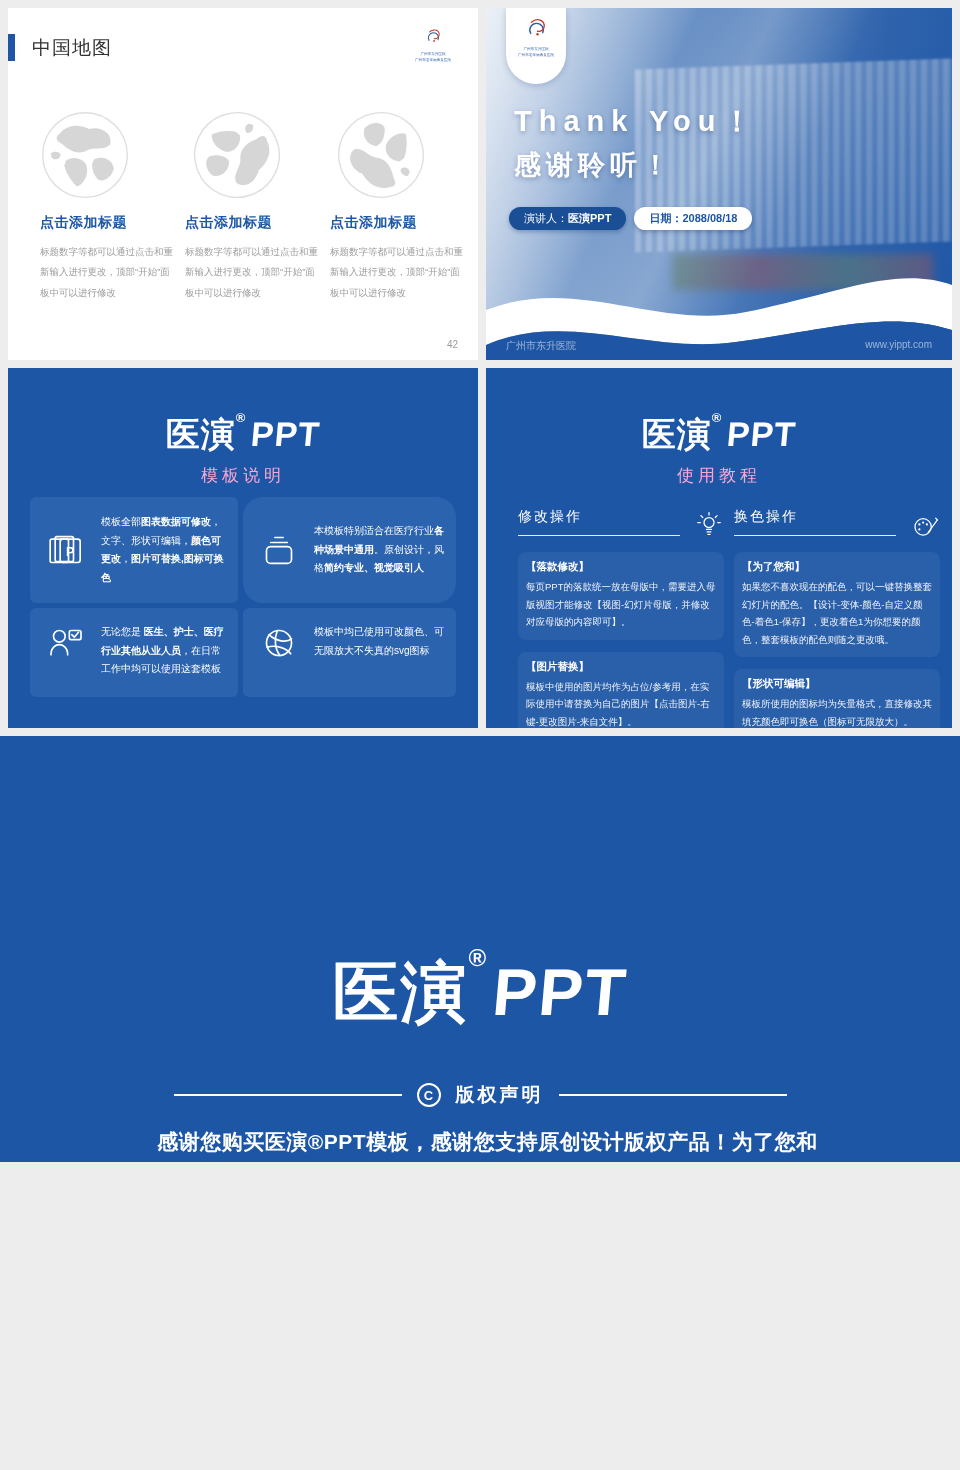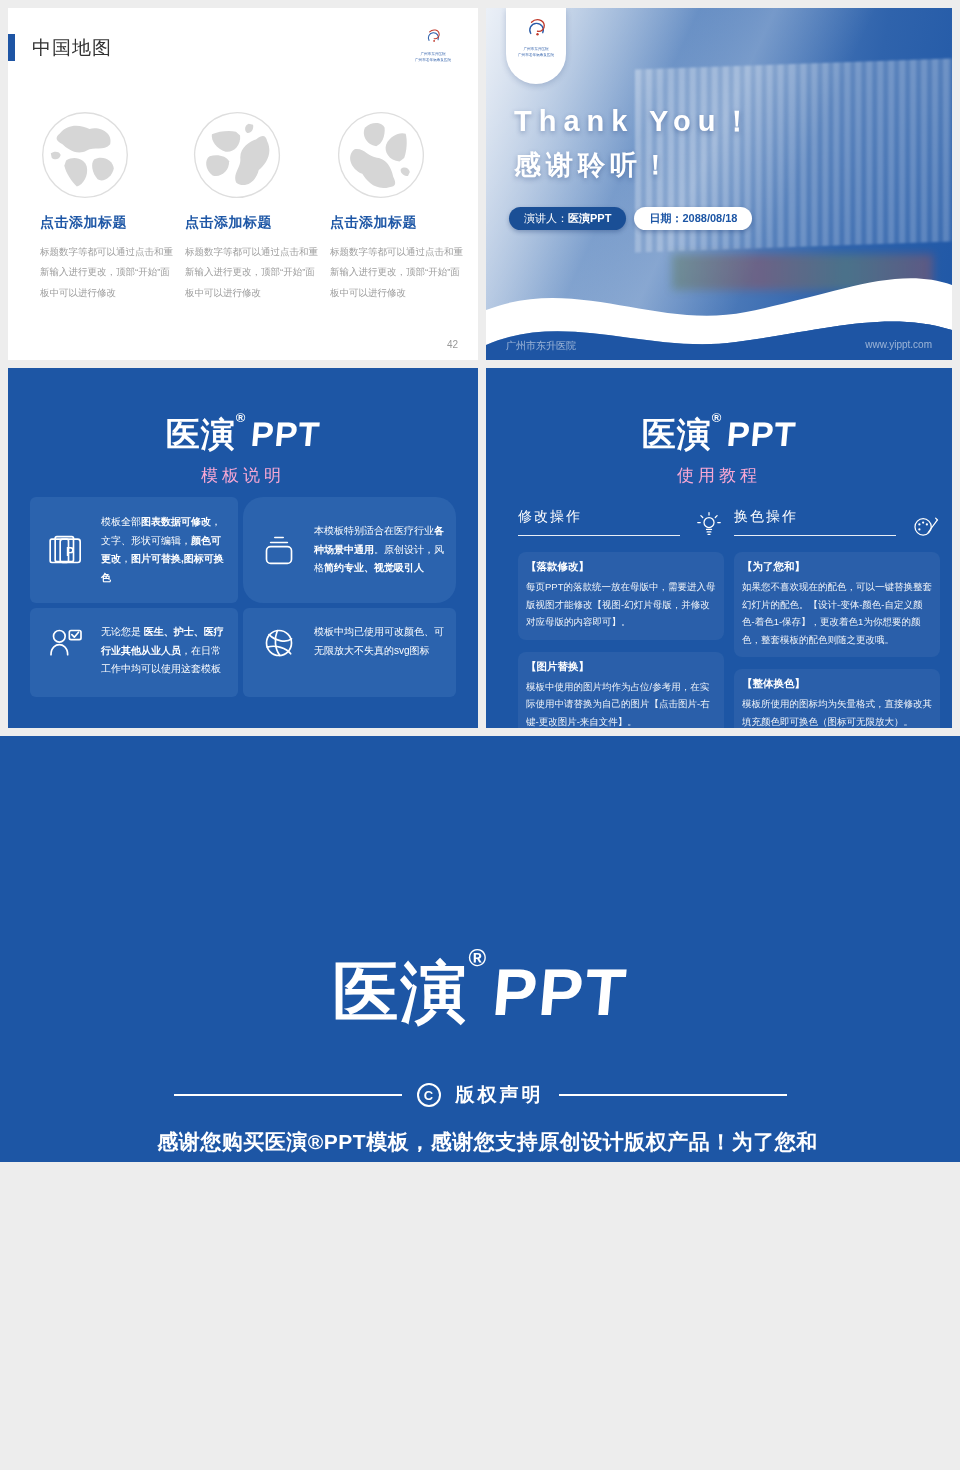--- a/index.html
+++ b/index.html
@@ -271,21 +271,21 @@
           <circle cx="15" cy="31" r="1.8" fill="#fff"></circle>
           <path class="st" d="M29,36 L43,17"></path>
           <path class="st" d="M41,13 l3,3"></path>
         </svg>
       </div>
       <div class="tsec">
         <h5>【为了您和】</h5>
         <p>如果您不喜欢现在的配色，可以一键替换整套幻灯片的配色。【设计-变体-颜色-自定义颜色-着色1-保存】，更改着色1为你想要的颜色，整套模板的配色则随之更改哦。</p>
       </div>
       <div class="tsec">
-        <h5>【整体换色】</h5>
+        <h5>【形状可编辑】</h5>
         <p>模板所使用的图标均为矢量格式，直接修改其填充颜色即可换色（图标可无限放大）。</p>
       </div>
     </div>
   </section>
 
   <section class="bottom">
     <div class="big-brand">
       <span class="brand"><span>医演</span><span class="reg">®</span><span class="ppt">PPT</span></span>
     </div>
     <div class="copy-row">

